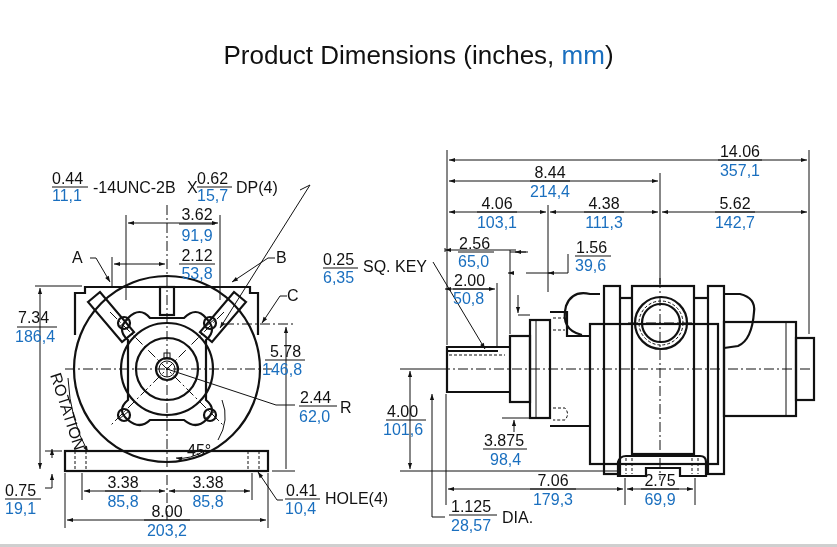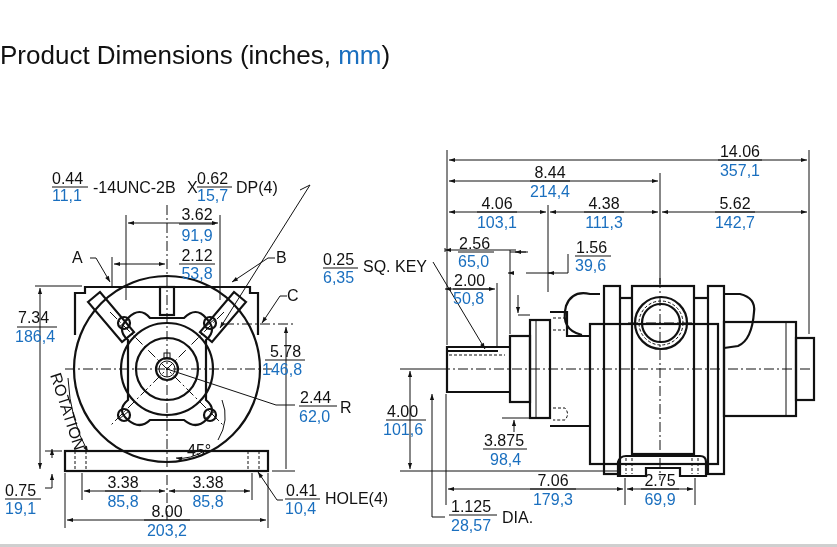--- a/index.html
+++ b/index.html
@@ -1,17 +1,17 @@
 <!DOCTYPE html>
 <html><head>
 <meta charset="utf-8">
 <style>
   html,body{margin:0;padding:0;background:#fff;}
   body{width:837px;height:547px;position:relative;overflow:hidden;font-family:"Liberation Sans",sans-serif;}
-  #title{position:absolute;left:0;top:40px;width:837px;text-align:left;font-size:26px;color:#111;}
+  #title{position:absolute;left:0;top:40px;width:837px;text-align:center;font-size:26px;color:#111;}
   #title .mm{color:#1a6fbf;}
   svg{position:absolute;left:0;top:0;}
   .k{fill:none;stroke:#111;stroke-width:2.2;}
   .t{fill:none;stroke:#111;stroke-width:1;}
   .c{fill:none;stroke:#111;stroke-width:1;stroke-dasharray:10 3 2 3;}
   .h{fill:none;stroke:#111;stroke-width:1;stroke-dasharray:3 2;}
   .in{font-family:"Liberation Sans",sans-serif;font-size:16px;fill:#111;}
   .mmv{font-family:"Liberation Sans",sans-serif;font-size:16px;fill:#1a6fbf;}
   .lbl{font-family:"Liberation Sans",sans-serif;font-size:16px;fill:#111;}
   .bar{stroke:#111;stroke-width:1;}

